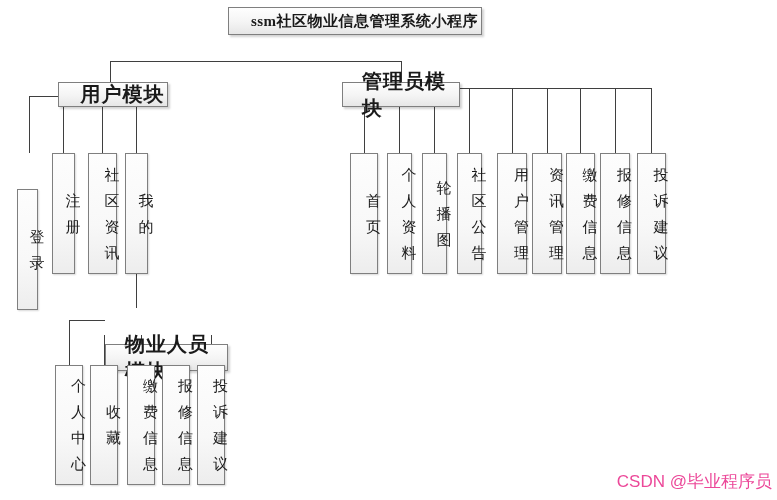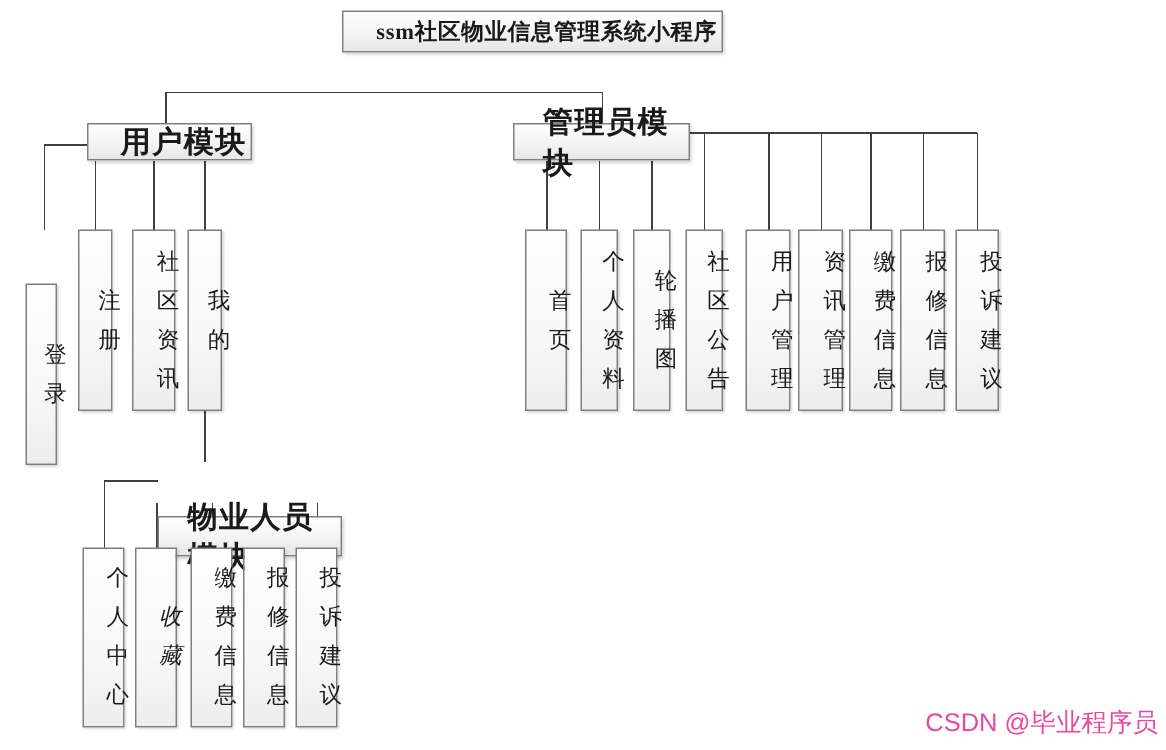--- a/index.html
+++ b/index.html
@@ -125,20 +125,20 @@
   <div class="box leaf row1" style="left:387px;width:25px;">个人资料</div>
   <div class="box leaf row1" style="left:422px;width:25px;">轮播图</div>
   <div class="box leaf row1" style="left:457px;width:25px;">社区公告</div>
   <div class="box leaf row1" style="left:497px;width:30px;">用户管理</div>
   <div class="box leaf row1" style="left:532px;width:30px;">资讯管理</div>
   <div class="box leaf row1" style="left:566px;width:29px;">缴费信息</div>
   <div class="box leaf row1" style="left:600px;width:30px;">报修信息</div>
   <div class="box leaf row1" style="left:637px;width:29px;">投诉建议</div>
 
   <div class="box leaf row2" style="left:55px;width:28px;">个人中心</div>
-  <div class="box leaf row2" style="left:90px;width:28px;font-style:italic;">收藏</div>
+  <div class="box leaf row2" style="left:90px;width:28px;">收藏</div>
   <div class="box leaf row2" style="left:127px;width:28px;">缴费信息</div>
   <div class="box leaf row2" style="left:162px;width:28px;">报修信息</div>
   <div class="box leaf row2" style="left:197px;width:28px;">投诉建议</div>
 
   <div id="watermark">CSDN @毕业程序员</div>
 
 </div>
 
 </body></html>

